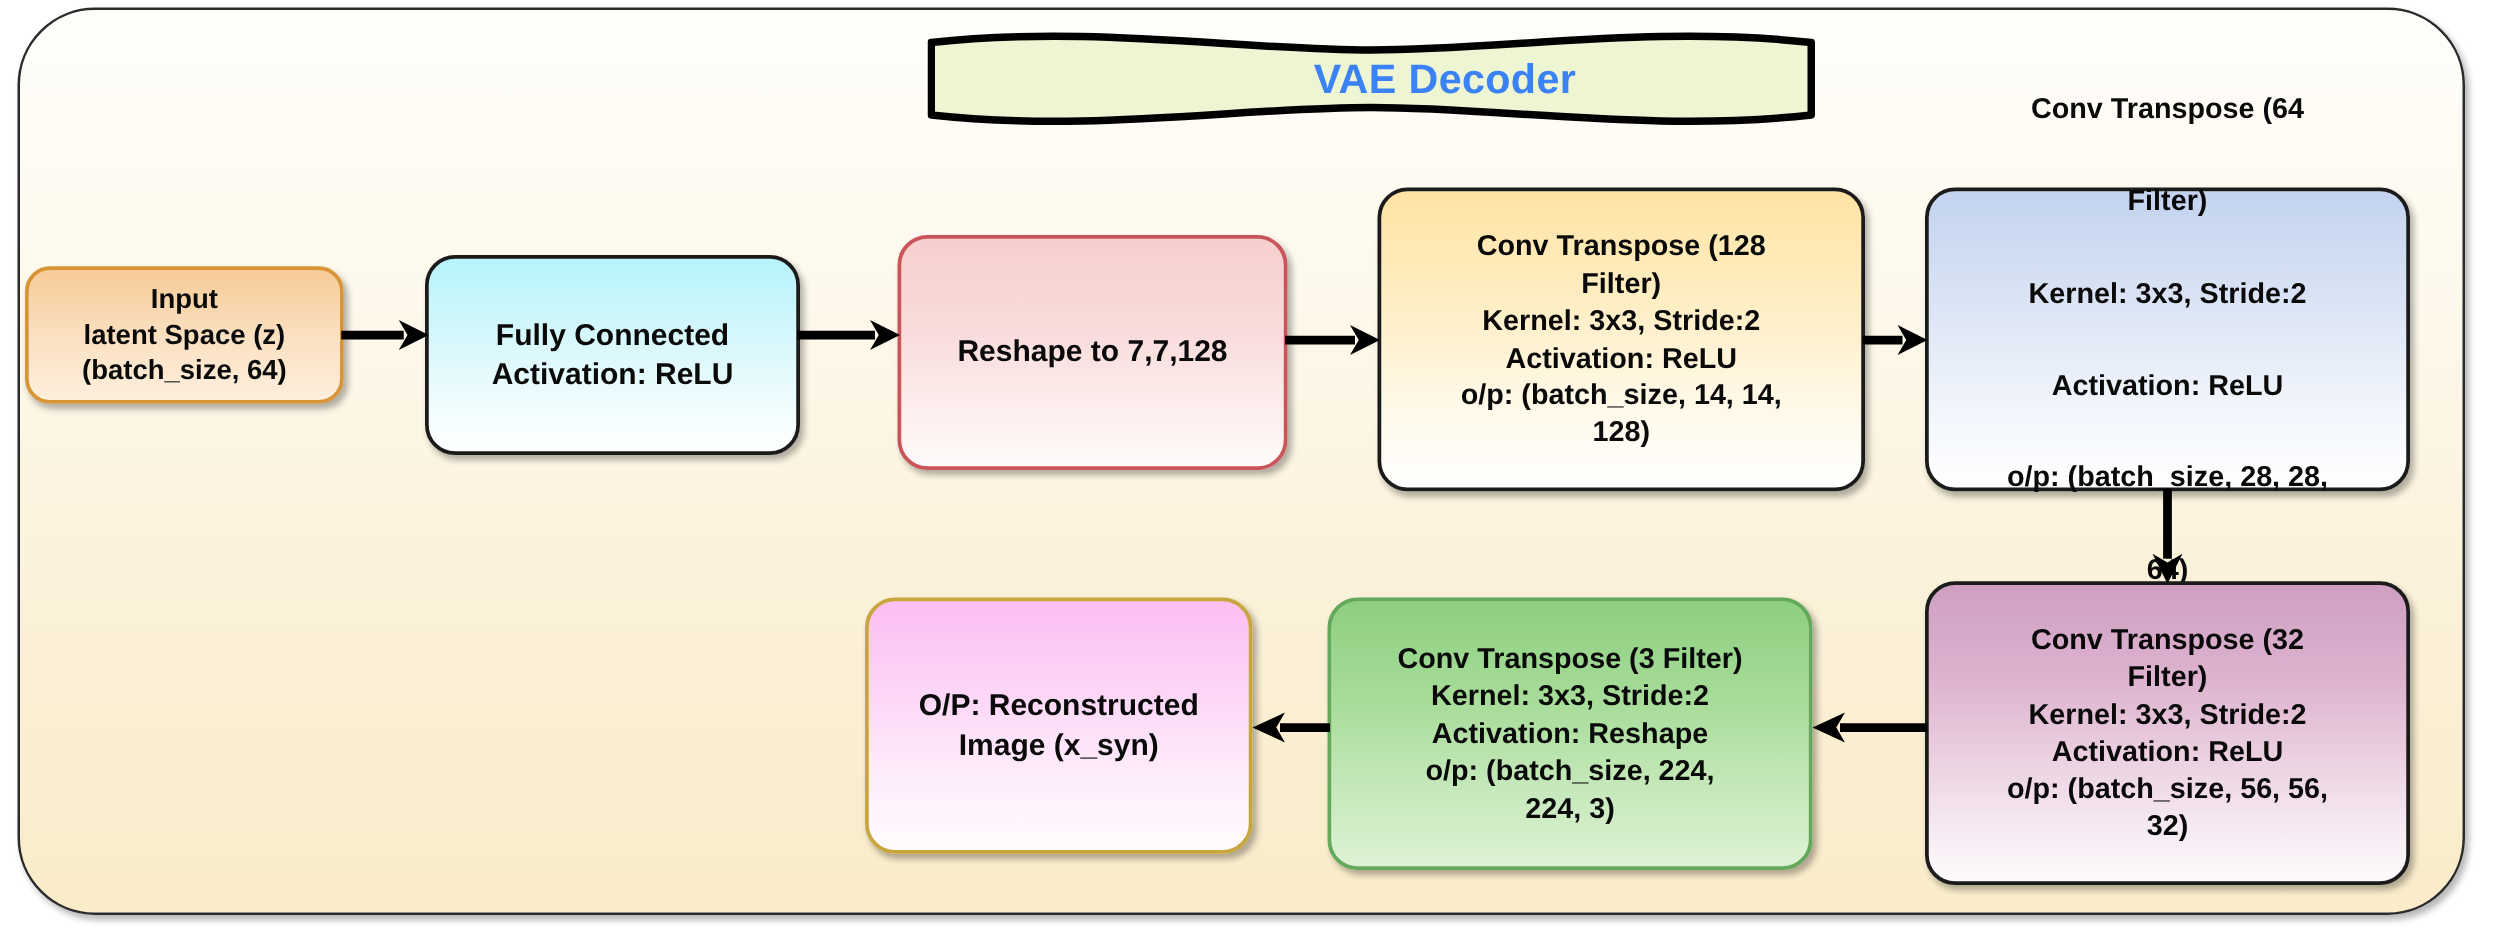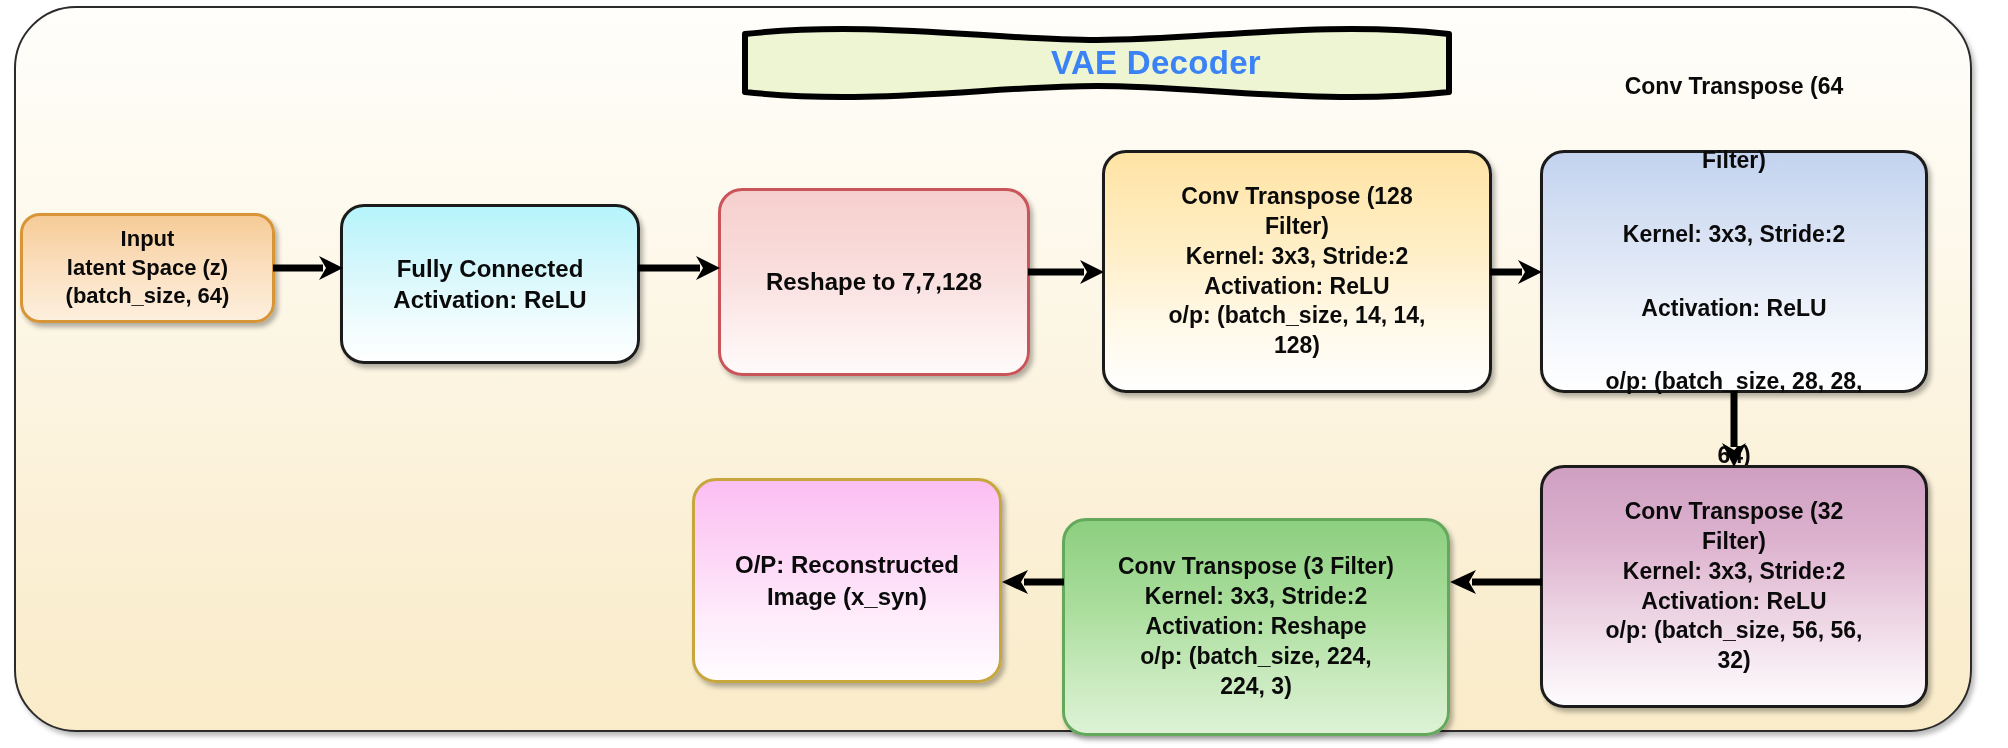--- a/index.html
+++ b/index.html
@@ -134,21 +134,20 @@
   }
 
   
   #node-ct3 {
     left: 1062px; top: 478px;
     width: 388px; height: 218px;
     font-size: 23px;
     border: 3px solid #64a85c;
     background: linear-gradient(to bottom, #8dcf80 0%, #a9dd9b 40%, #c7e9bc 72%, #ddf2d5 100%);
     border-radius: 24px;
-    margin-top: 40px;
   }
 
   
   #node-output {
     left: 692px; top: 478px;
     width: 310px; height: 205px;
     font-size: 24px;
     border: 3px solid #c8a63e;
     background: linear-gradient(to bottom, #fbbef2 0%, #fdd4f6 34%, #feeafb 66%, #fffcfe 100%);
     border-radius: 24px;

